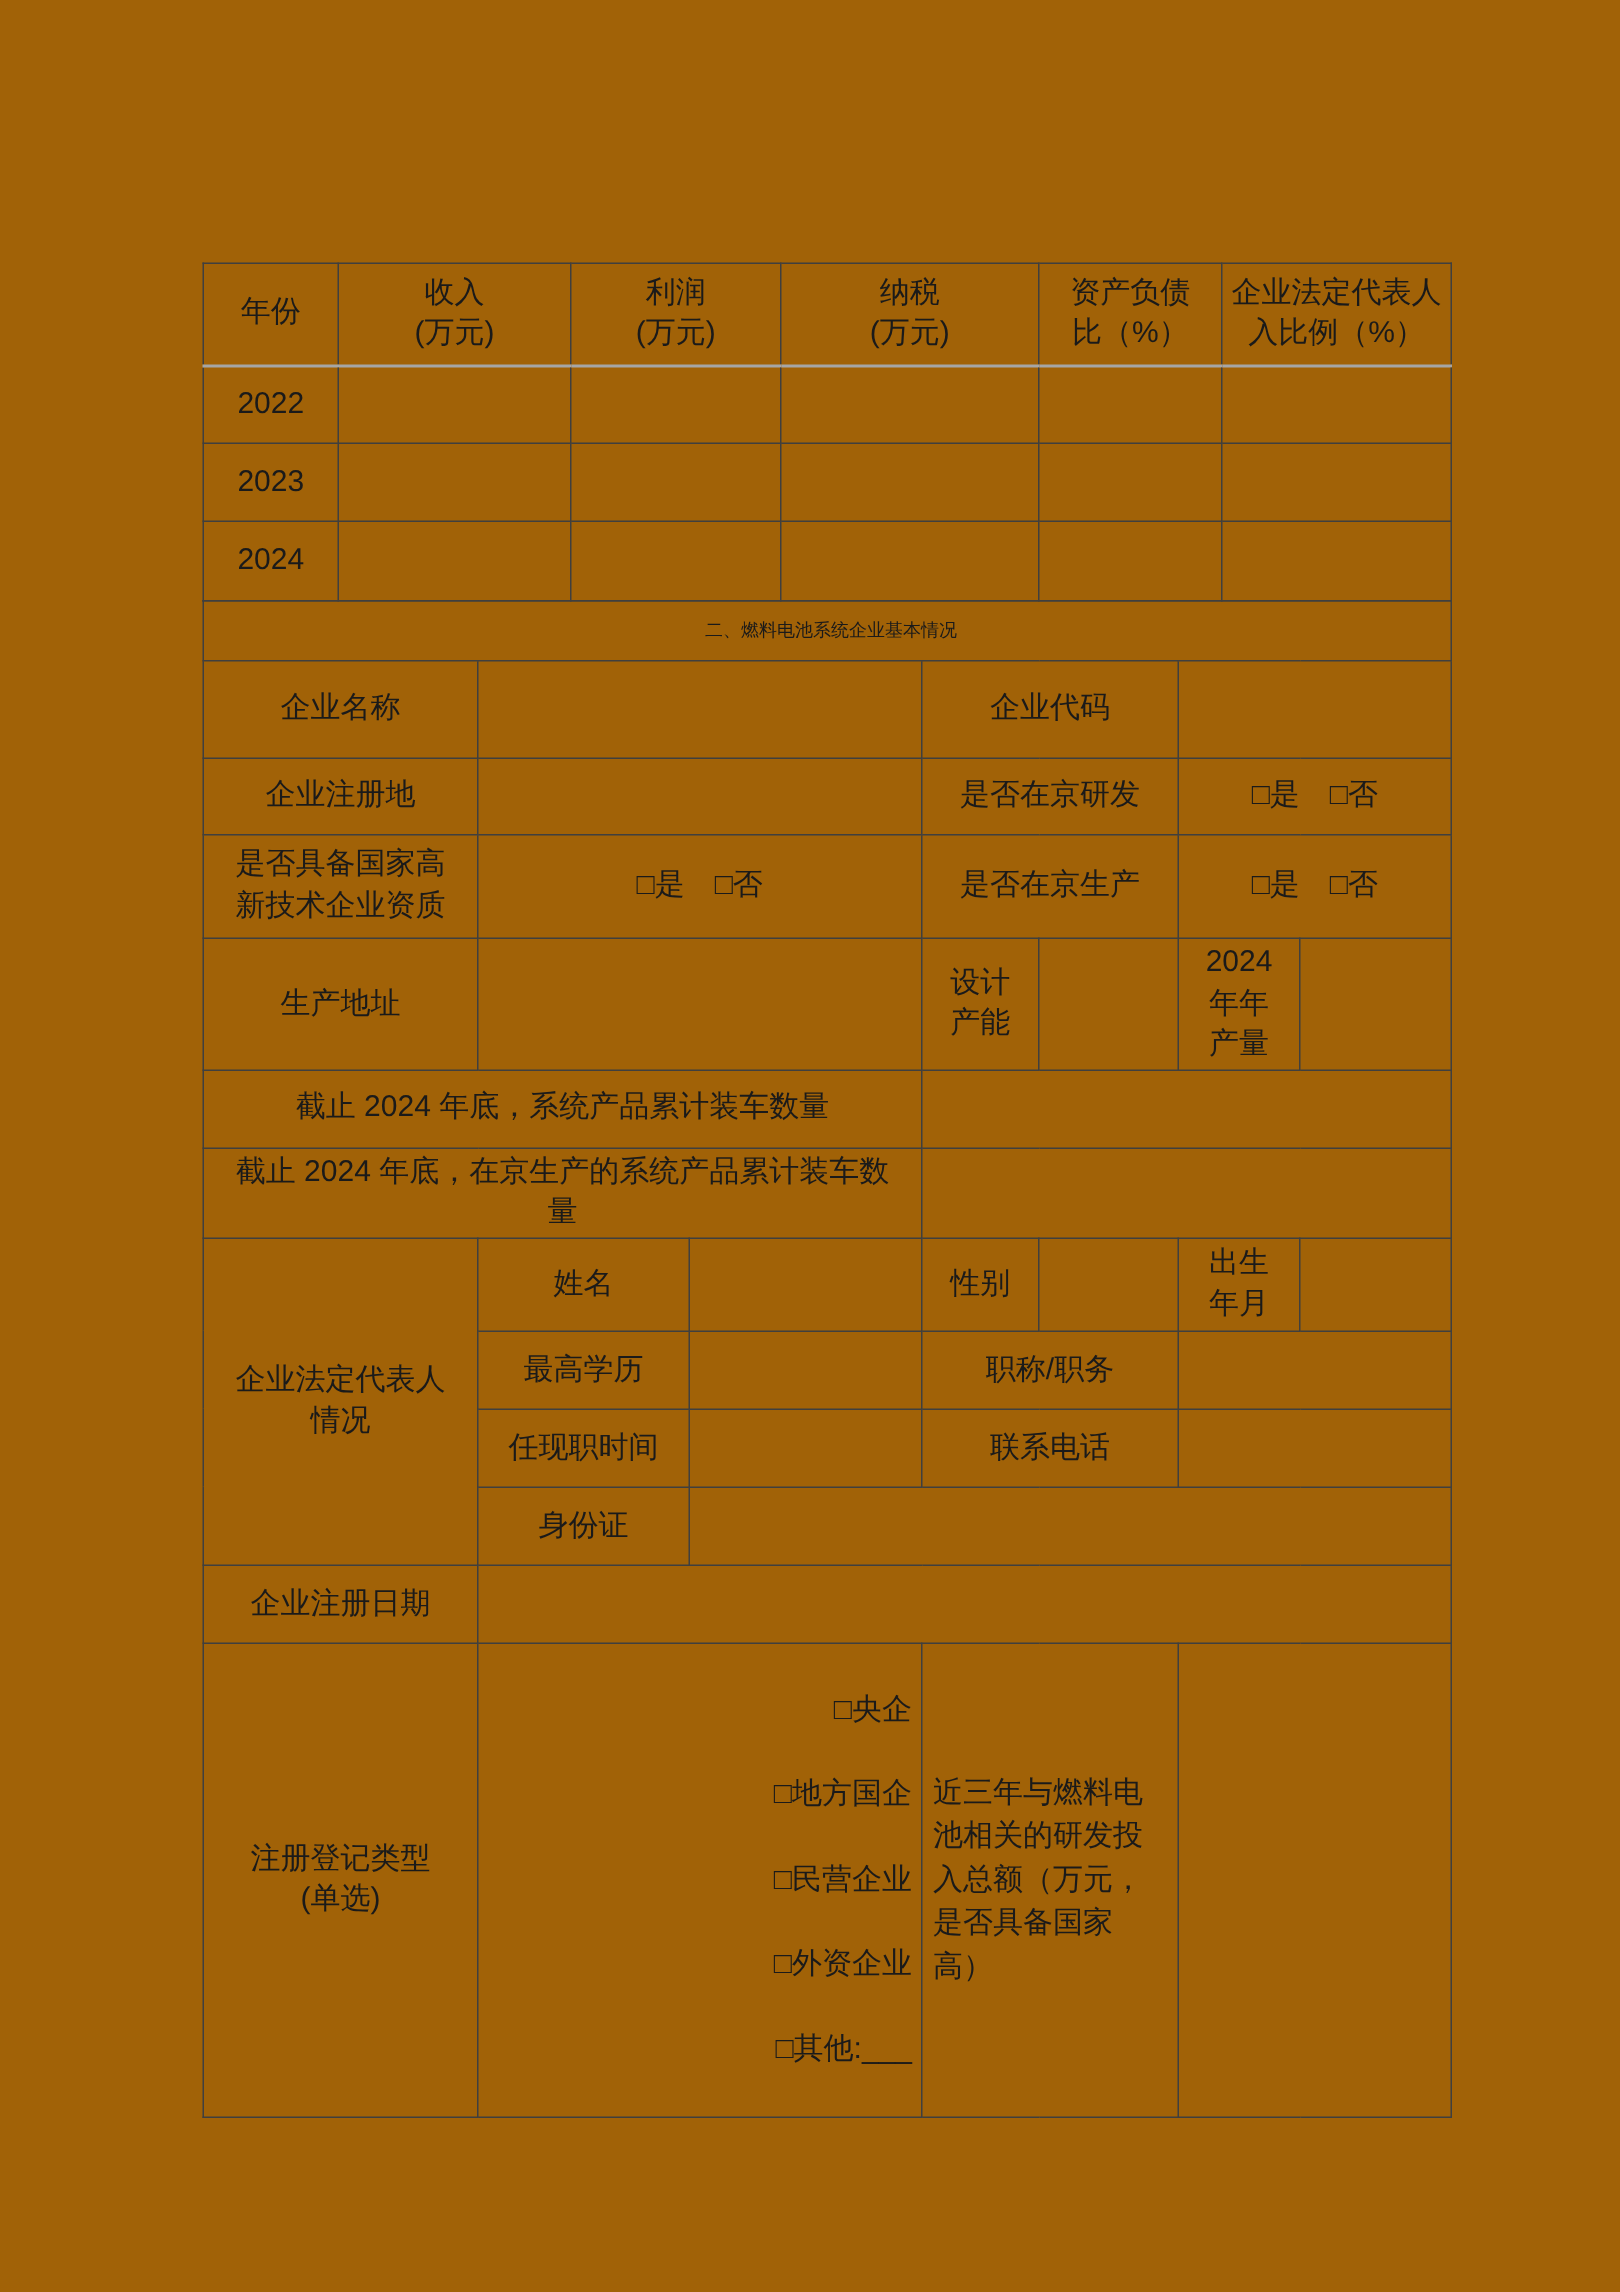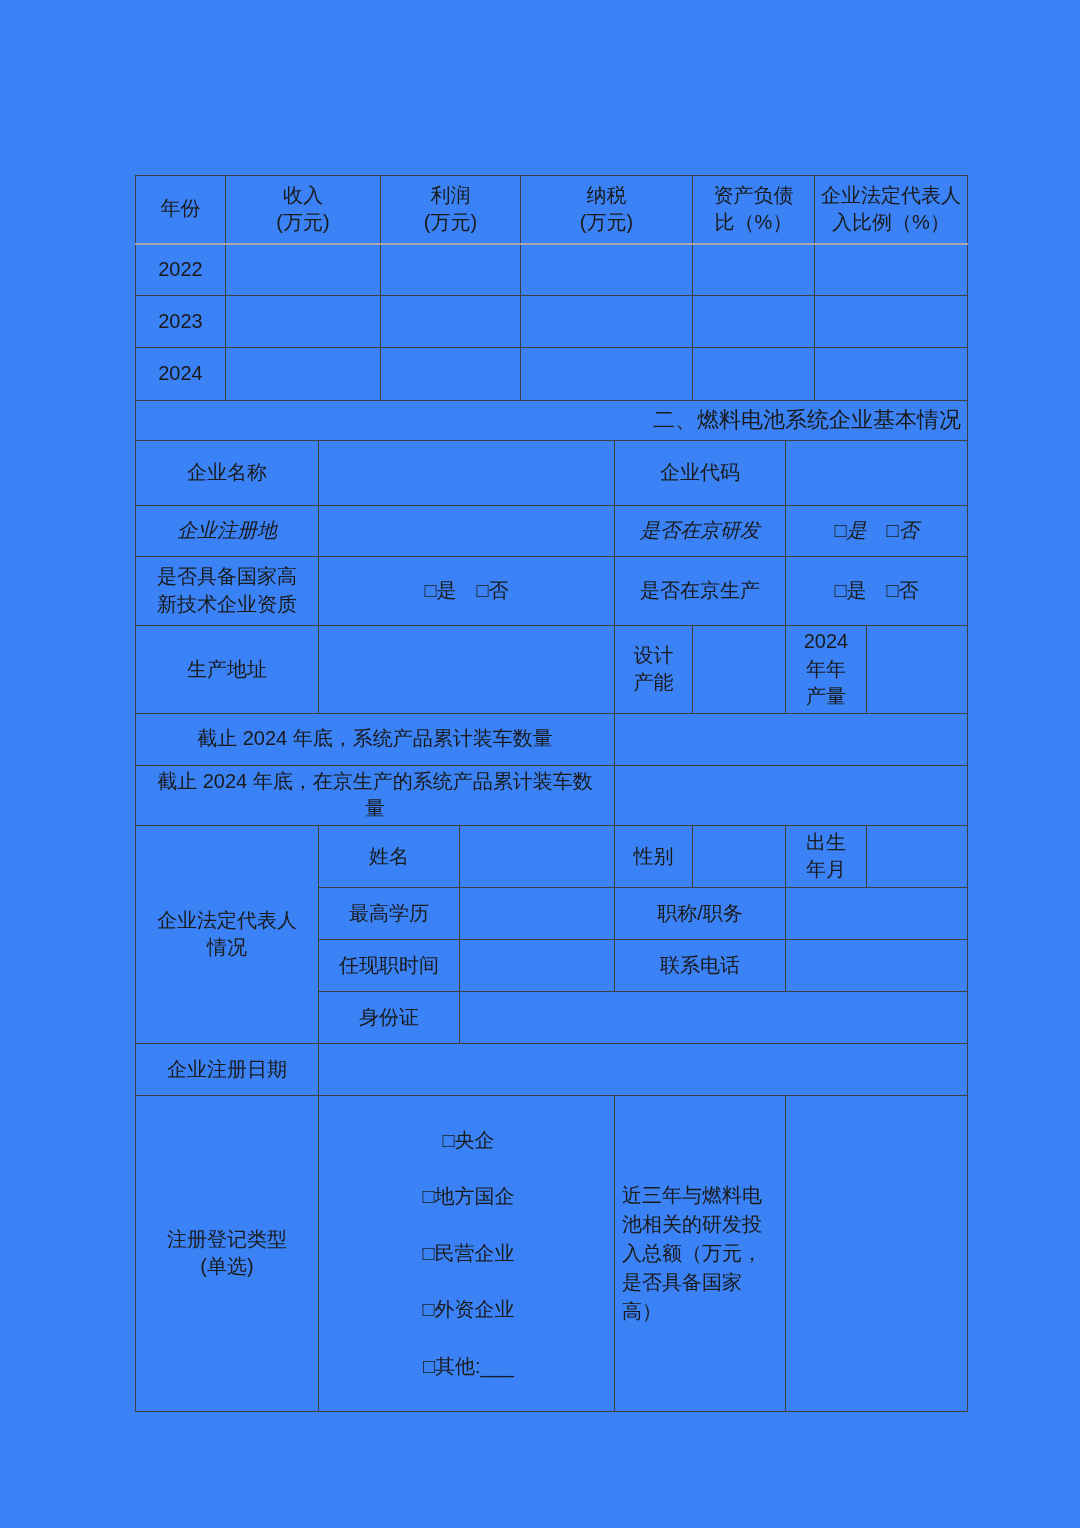--- a/index.html
+++ b/index.html
@@ -1,21 +1,21 @@
 <!DOCTYPE html>
 <html><head>
 <meta charset="utf-8">
 <style>
   * { margin: 0; padding: 0; box-sizing: border-box; }
   html, body { background: #ffffff; }
   .page {
     position: relative;
     width: 1080px;
     height: 1528px;
-    background: #3b82f6;
+    background: #a16207;
     font-family: "Liberation Sans", "DejaVu Sans", sans-serif;
     color: #1a1a1a;
     overflow: hidden;
   }
   .tables-wrap {
     position: absolute;
     left: 135px;
     top: 175px;
     width: 834px;
   }
@@ -34,33 +34,33 @@
     white-space: pre-line;
     padding: 2px 6px;
     overflow: hidden;
   }
   .t1 tr.hdr td { border-bottom: 2px solid #a6a6a6; }
   tr.h68  { height: 68px; }
   tr.h52  { height: 52px; }
   tr.h53  { height: 53px; }
   tr.h40  { height: 40px; }
   tr.h65  { height: 65px; }
-  tr.h51  { height: 51px; font-style: italic; }
+  tr.h51  { height: 51px; }
   tr.h69  { height: 69px; }
   tr.h85  { height: 85px; }
   tr.h54  { height: 54px; }
   tr.h62  { height: 62px; }
   tr.h158 { height: 158px; }
   td.section-cell {
+    text-align: center;
+    padding-left: 11px;
+    font-size: 12px;
+  }
+  td.opts-cell {
     text-align: right;
-    padding-left: 11px;
-    font-size: 22px;
-  }
-  td.opts-cell {
-    text-align: center;
     padding-left: 10px;
     vertical-align: middle;
   }
   td.opts-cell div { line-height: 1.45; }
   td.wrap-left {
     text-align: left;
     padding: 4px 7px;
     line-height: 1.45;
     white-space: normal;
   }

